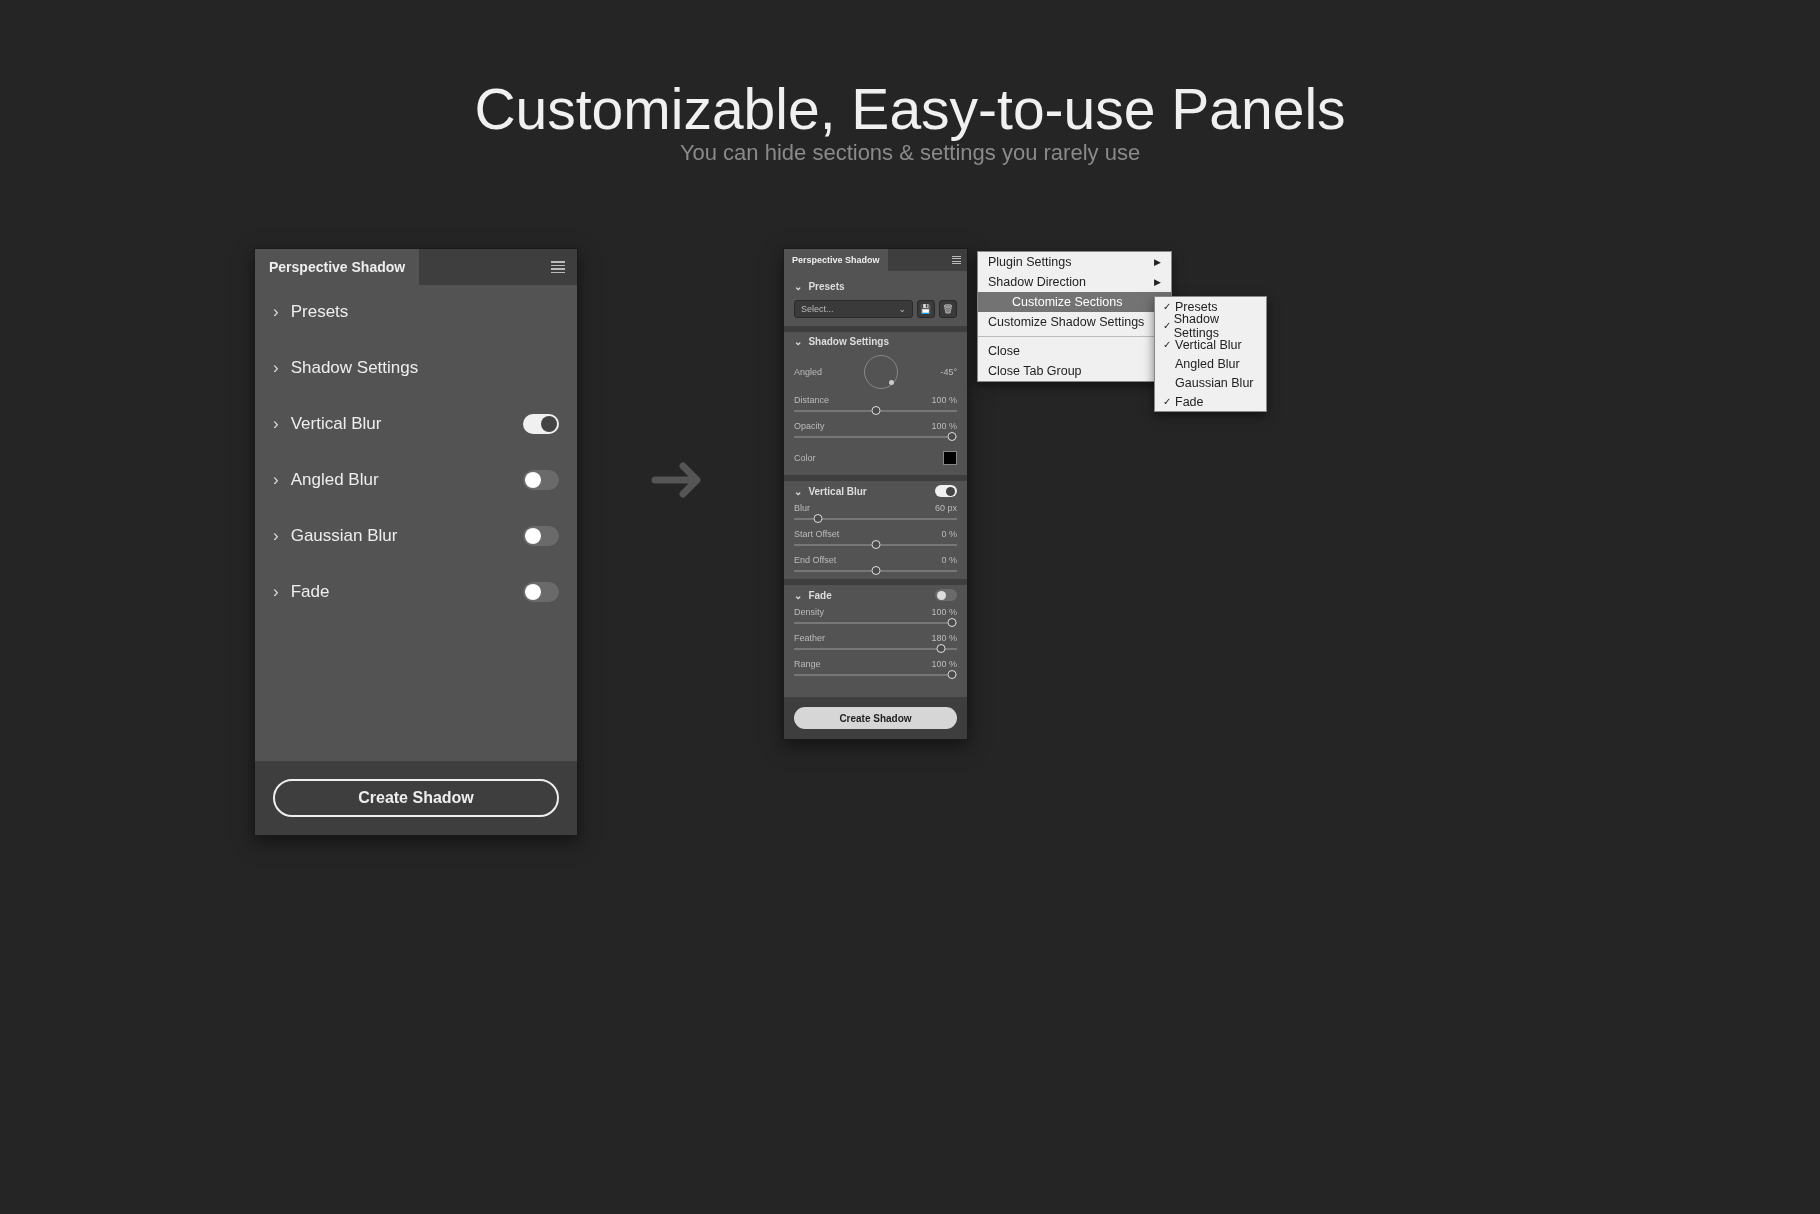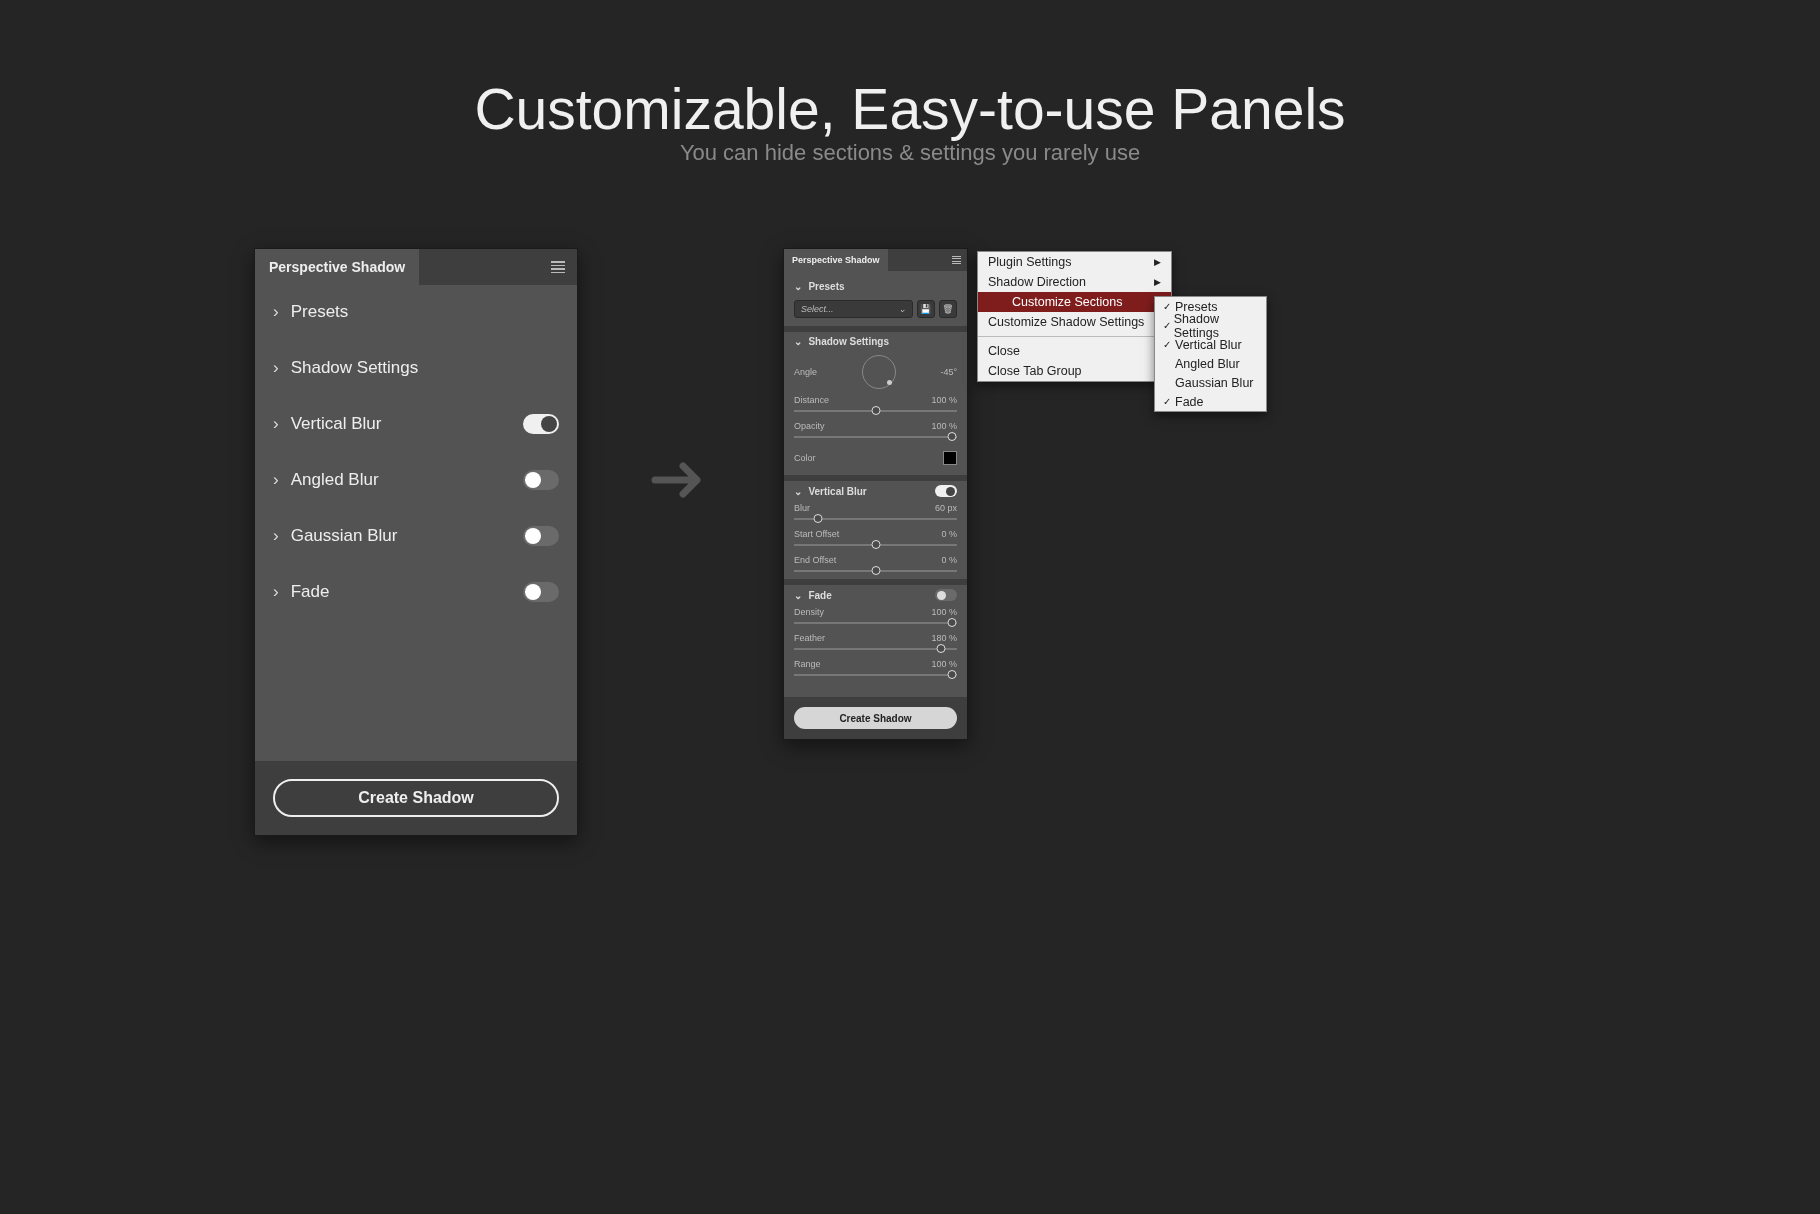--- a/index.html
+++ b/index.html
@@ -71,21 +71,21 @@
   margin-left:auto; width:22px; height:12px; border-radius:6px; background:#6a6a6a; position:relative;
 }
 .sec-toggle .knob { width:9px; height:9px; border-radius:50%; background:#ddd; position:absolute; top:1.5px; left:1.5px; }
 .sec-toggle.on { background:#f0f0f0; }
 .sec-toggle.on .knob { left:11px; background:#444; }
 
 .preset-row { display:flex; gap:4px; padding:4px 10px 8px; }
 .select {
   flex:1; height:18px; background:#3a3a3a; border:1px solid #2a2a2a; border-radius:3px;
   display:flex; align-items:center; justify-content:space-between; padding:0 6px;
-  font-size:9px; font-style:italic; color:#bbb;
+  font-size:9px; color:#bbb;
 }
 .ico-btn { width:18px; height:18px; background:#3a3a3a; border:1px solid #2a2a2a; border-radius:3px; display:flex; align-items:center; justify-content:center; font-size:9px; color:#ccc; }
 
 .ctl { padding:2px 10px 2px; }
 .ctl-line { display:flex; justify-content:space-between; font-size:9px; color:#bbb; }
 .slider-track { position:relative; height:12px; }
 .slider-bar { position:absolute; left:0; right:0; top:5px; height:1.5px; background:#777; }
 .slider-knob { position:absolute; top:1px; width:9px; height:9px; border-radius:50%; background:#4a4a4a; border:1.5px solid #ddd; transform:translateX(-50%); }
 
 .angle-row { display:flex; align-items:center; padding:4px 10px; font-size:9px; color:#bbb; }
@@ -105,21 +105,21 @@
   font-size:10px; font-weight:600; border:none; cursor:pointer;
 }
 
 
 .menu1 {
   position:absolute; left:977px; top:251px; width:195px;
   background:#f0f0f0; color:#222; box-shadow:0 4px 10px rgba(0,0,0,.5);
   border:1px solid #888; font-size:12.5px;
 }
 .menu1 .mi { display:flex; align-items:center; justify-content:space-between; padding:4px 10px; height:20px; }
-.menu1 .mi.sel { background:#7f1d1d; color:#fff;padding-left:34px; }
+.menu1 .mi.sel { background:#737373; color:#fff;padding-left:34px; }
 .menu1 .sep { height:1px; background:#bbb; margin:4px 0; }
 .tri { font-size:9px; }
 
 .menu2 {
   position:absolute; left:1154px; top:296px; width:113px;
   background:#f0f0f0; color:#222; box-shadow:0 4px 10px rgba(0,0,0,.5);
   border:1px solid #888; font-size:12.5px;
 }
 .menu2 .mi { display:flex; align-items:center; padding:3px 8px; height:19px; }
 .check { width:12px; display:inline-block; font-size:10px; }
@@ -218,21 +218,21 @@
         <span>🗑</span>
       </div>
     </div>
     <div class="divider"></div>
 
     <div class="pr-sec-head">
       <span class="chev-down-sm">⌄</span>
       <span>Shadow Settings</span>
     </div>
     <div class="angle-row">
-      <span>Angle</span>
+      <span>Angled</span>
       <div style="flex:1; display:flex; justify-content:center;">
         <div class="angle-dial">
             <div class="angle-dot"></div>
           </div>
       </div>
       <span>-45°</span>
     </div>
     <div class="ctl">
       <div class="ctl-line">
         <span>Distance</span>

